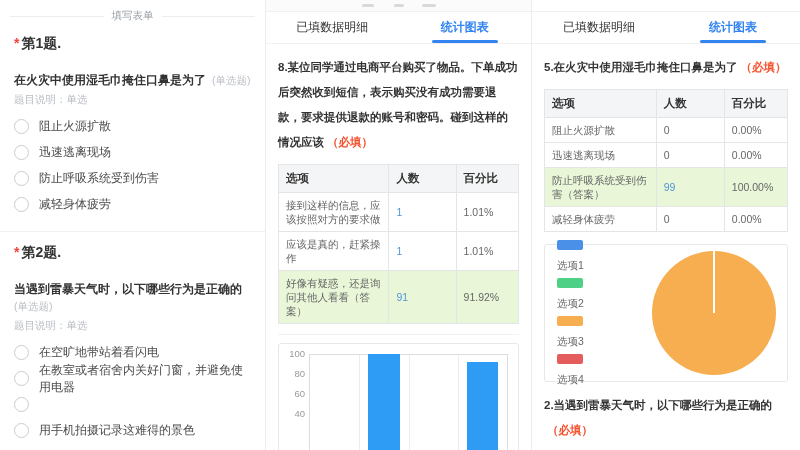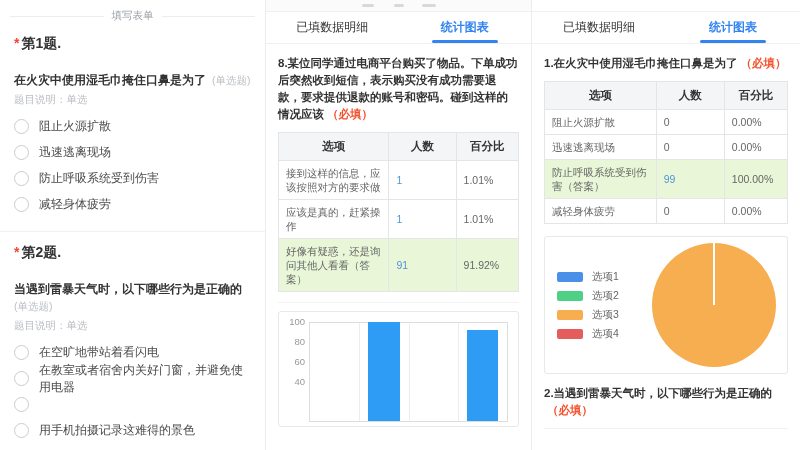--- a/index.html
+++ b/index.html
@@ -27,42 +27,42 @@
   .qdivider { height:1px; background:#f1f1f1; margin:16px 0 0; }
 
   
   .cropped-top { height:12px; border-bottom:1px solid #f0f0f0; background:#fbfbfb; position:relative; }
   .cropped-top .dash { position:absolute; top:4px; height:3px; border-radius:2px; background:#d9d9d9; }
   .cropped-top.plain { background:#fff; }
   .tabbar { display:flex; height:32px; border-bottom:1px solid #f0f0f0; }
   .tab { flex:1; text-align:center; font-size:12px; color:#333; line-height:31px; position:relative; cursor:pointer; }
   .tab.active { color:#3384f0; font-weight:700; }
   .tab.active::after { content:""; position:absolute; left:50%; transform:translateX(-50%); bottom:0; width:66px; height:3px; background:#3384f0; border-radius:2px; }
-  .stat-q { margin:11px 12px 9px; font-size:11.5px; line-height:17px; color:#333; font-weight:600; }
+  .stat-q { margin:11px 12px 9px; font-size:11.5px; line-height:25px; color:#333; font-weight:600; }
   .required { color:#f4502c; margin-left:3px; }
   .stat-table { width:calc(100% - 24px); margin:0 12px; border-collapse:collapse; table-layout:fixed; }
-  .stat-table th { background:#f4f5f6; color:#333; font-size:11.5px; font-weight:700; border:1px solid #e3e5e7; padding:6px 7px; text-align:center; }
+  .stat-table th { background:#f4f5f6; color:#333; font-size:11.5px; font-weight:700; border:1px solid #e3e5e7; padding:6px 7px; text-align:left; }
   .stat-table td { font-size:10.5px; color:#666; border:1px solid #e3e5e7; padding:5px 7px; line-height:14px; text-align:left; vertical-align:middle; }
   .stat-table tr.answer td { background:#e9f7d8; }
   .count-link { color:#5295d5; cursor:pointer; }
   .hrule { height:1px; background:#f2f2f2; margin:10px 12px 0; }
 
   
   .chart-box { margin:8px 12px 0; border:1px solid #e8e8e8; border-radius:3px; padding:10px 10px 4px 6px; background:#fff; }
   .bar-area { display:flex; }
   .ylabels { width:24px; position:relative; height:100px; flex-shrink:0; }
   .ylabel { position:absolute; right:4px; font-size:9.5px; color:#999; line-height:10px; }
   .plot { flex:1; position:relative; height:100px; border:1px solid #ddd; }
   .vgrid { position:absolute; top:0; bottom:0; width:1px; background:#ececec; }
   .bar { position:absolute; bottom:0; background:#2e9cf4; }
 
   
   .pie-box { margin:12px 12px 0; border:1px solid #e8e8e8; border-radius:3px; height:138px; display:flex; align-items:center; padding:0 4px 0 12px; background:#fff; }
   .legend { width:88px; display:flex; flex-direction:column; gap:5px; flex-shrink:0; }
-  .legend-item { display:flex; align-items:center; gap:9px; }
+  .legend-item { display:flex; gap:9px;flex-direction:column; }
   .swatch { width:26px; height:10px; border-radius:2px; flex-shrink:0; }
   .legend-label { font-size:10.5px; color:#666; }
   .pie-wrap { flex:1; display:flex; justify-content:center; }
   .pie { width:124px; height:124px; border-radius:50%; position:relative; }
   .pie-notch { position:absolute; left:50%; top:0; width:2px; height:50%; background:#fff; transform:translateX(-1px); }
   .faint-line { height:1px; background:#f0f0f0; margin:8px 12px 0; }
 </style>
 </head>
 <body>
 
@@ -186,21 +186,21 @@
         </div>
       </div>
   </div>
 
   <div class="panel panel-right">
     <div class="cropped-top plain"></div>
     <div class="tabbar">
       <div class="tab">已填数据明细</div>
       <div class="tab active">统计图表</div>
     </div>
-    <div class="stat-q"><span>1.在火灾中使用湿毛巾掩住口鼻是为了</span><span class="required">（必填）</span></div>
+    <div class="stat-q"><span>5.在火灾中使用湿毛巾掩住口鼻是为了</span><span class="required">（必填）</span></div>
     <table class="stat-table" id="right-table">
         <colgroup>
           <col style="width: 46%;">
           <col style="width: 28%;">
           <col style="width: 26%;">
         </colgroup>
         <thead>
           <tr>
             <th>选项</th>
             <th>人数</th>

